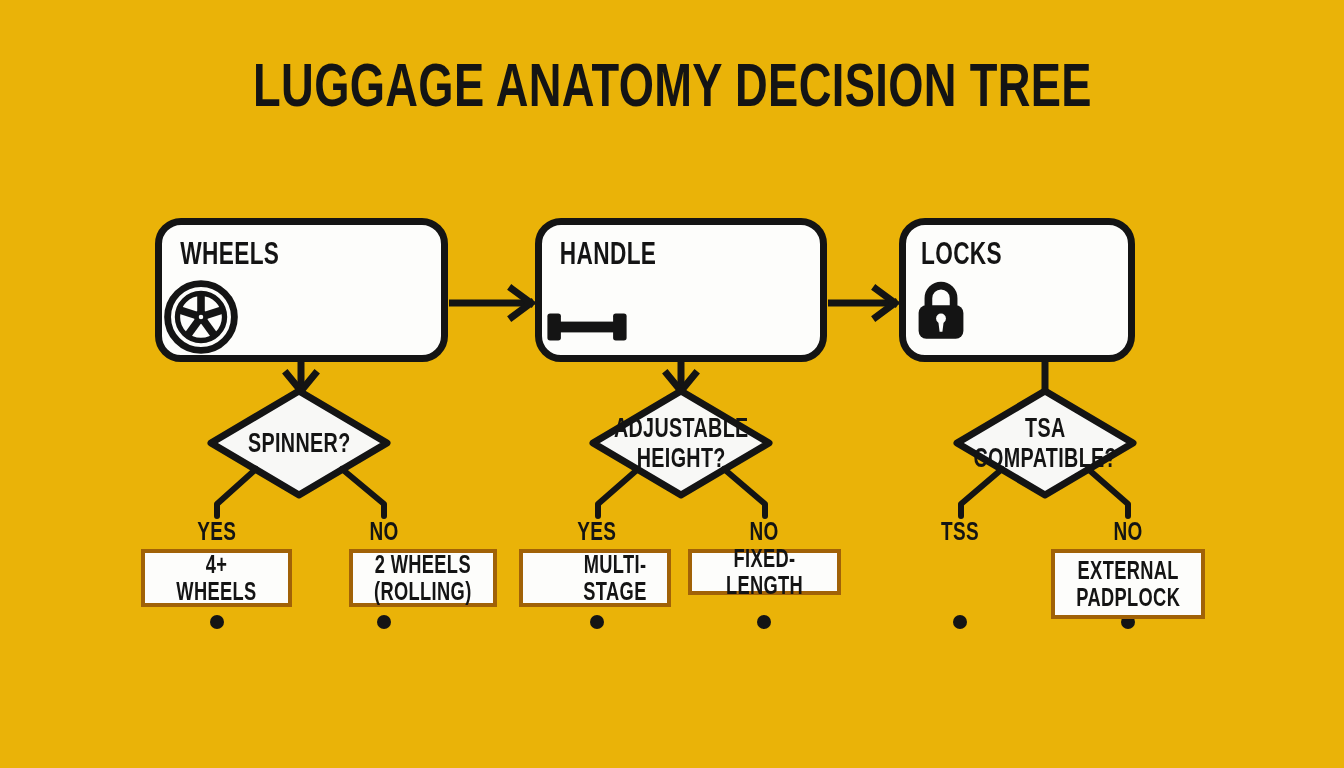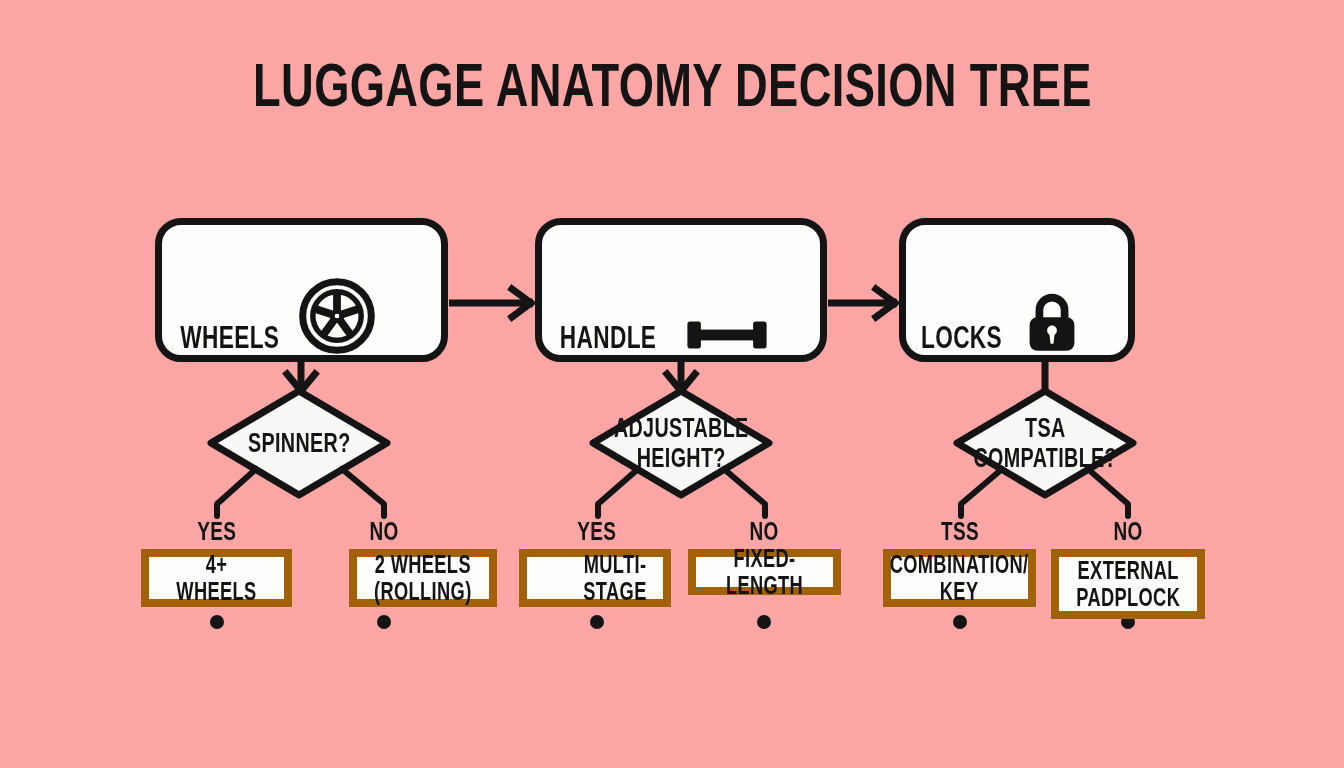--- a/index.html
+++ b/index.html
@@ -1,46 +1,46 @@
 <!DOCTYPE html>
 <html><head>
 <meta charset="utf-8">
 <style>
   html,body { margin:0; padding:0; }
   .stage {
     position:relative; width:1344px; height:768px;
-    background:#fca5a5; color:#141414;
+    background:#eab308; color:#141414;
     font-family:"Liberation Sans", sans-serif;
     overflow:hidden;
   }
   .abs { position:absolute; }
   .center { display:flex; align-items:center; justify-content:center; }
   .cond {
     display:inline-block;
     transform:scaleX(0.73);
     transform-origin:50% 50%;
     white-space:pre-line;
     text-align:center;
     font-weight:bold;
     letter-spacing:0.5px;
   }
   .title-wrap { left:0; right:0; top:52px; height:64px; }
   .title-text { font-size:62px; }
   .node {
     border:7px solid #141414; border-radius:26px;
     background:#fdfdfb; box-sizing:border-box;
-    display:flex; flex-direction:row; align-items:flex-end;
+    display:flex; flex-direction:column; align-items:flex-start;
     padding-top:12px;
   }
   .node-label { font-size:31px; line-height:1.1; }
   .node-icon { margin-top:8px; }
   .qtext { font-size:27px; line-height:1.12; }
   .branch-label { font-size:26px; }
   .leaf {
-    border:8px solid #a16207; background:#fdfdfb;
+    border:4px solid #a16207; background:#fdfdfb;
     box-sizing:border-box; font-size:25px; line-height:1.08;
   }
   svg { display:block; }
   .wire { stroke:#141414; fill:none; }
 </style>
 </head>
 <body>
 
 <div class="stage">
 
@@ -163,22 +163,18 @@
   <div class="abs center leaf" style="left:309px; top:549px; width:148px; height:58px;margin-left:40px;">
     <span class="cond">2 WHEELS
 (ROLLING)</span>
   </div>
   <div class="abs center leaf" style="left:519px; top:549px; width:152px; height:58px;padding-left:40px;">
     <span class="cond">MULTI-STAGE</span>
   </div>
   <div class="abs center leaf" style="left:688px; top:549px; width:153px; height:46px;">
     <span class="cond">FIXED-LENGTH</span>
   </div>
-  <div class="abs center leaf" style="left:883px; top:549px; width:153px; height:58px;">
-    <span class="cond">COMBINATION/
-KEY</span>
-  </div>
   <div class="abs center leaf" style="left:1051px; top:549px; width:154px; height:70px;">
     <span class="cond">EXTERNAL
 PADPLOCK</span>
   </div>
 
 </div>
 
 </body></html>

